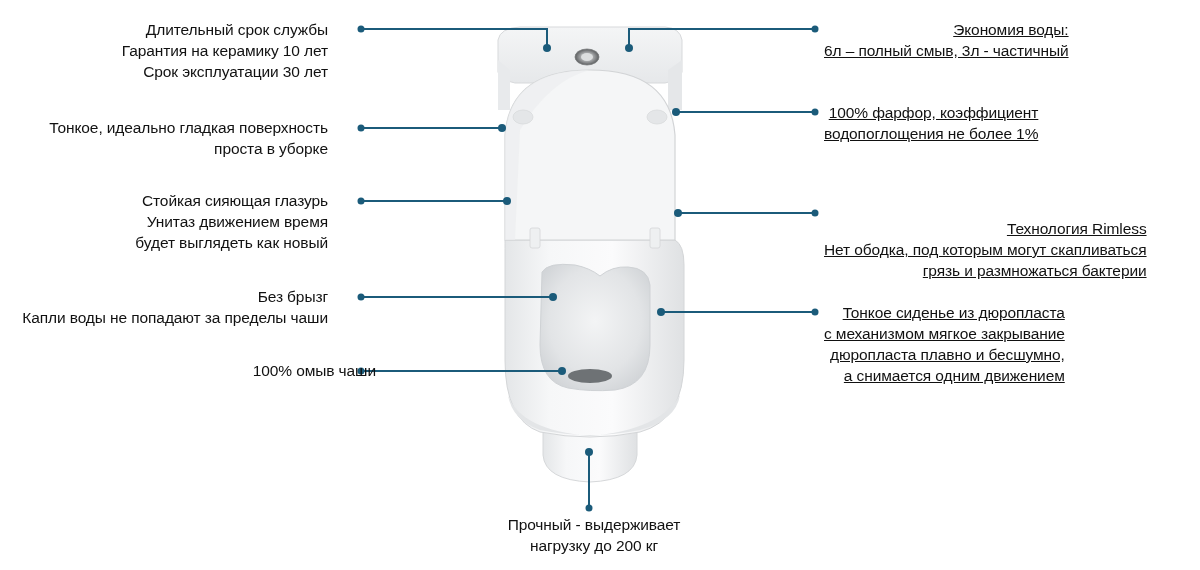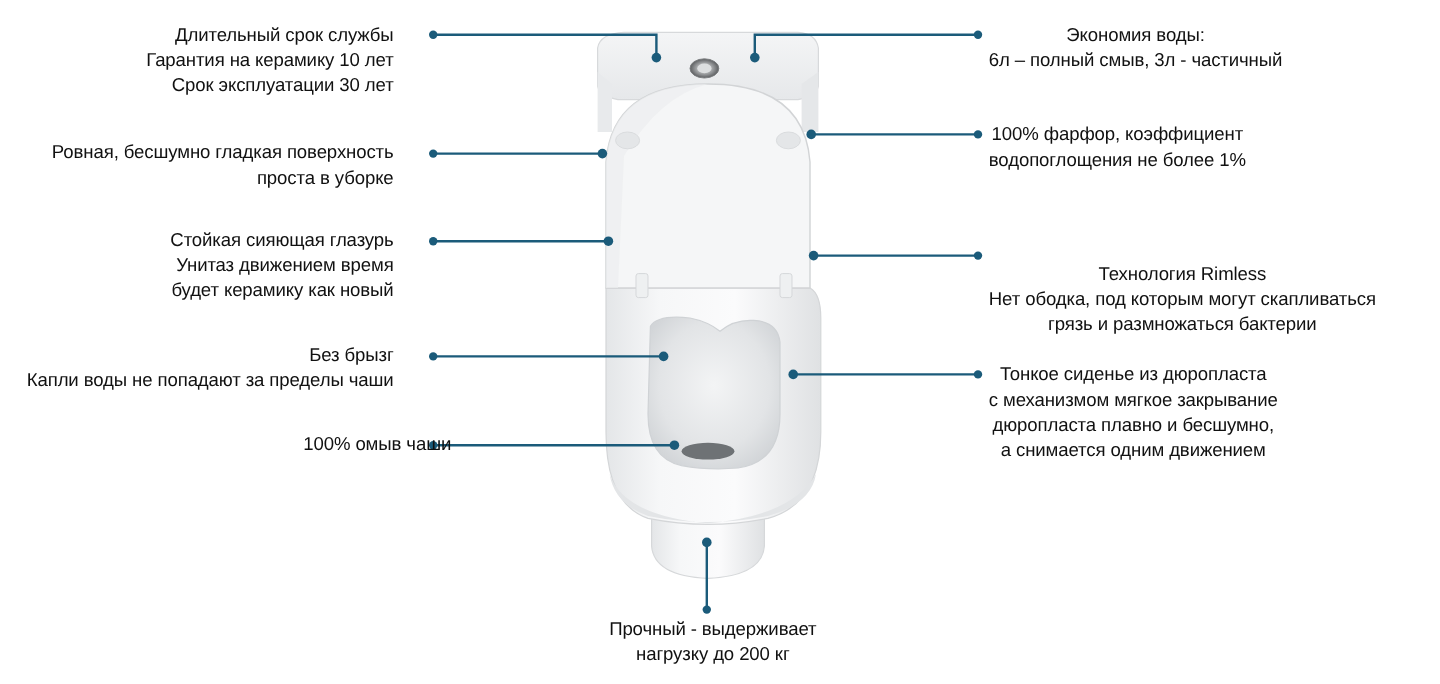--- a/index.html
+++ b/index.html
@@ -1,21 +1,21 @@
 <!DOCTYPE html>
 <html><head>
 <meta charset="utf-8">
 <style>
   * { margin: 0; padding: 0; box-sizing: border-box; }
   html, body { width: 1200px; height: 570px; background: #ffffff; overflow: hidden; }
   body { position: relative; font-family: "Liberation Sans", "DejaVu Sans", sans-serif; color: #111111; }
   .canvas { position: absolute; left: 0; top: 0; width: 1176px; height: 570px; }
   .label { position: absolute; font-size: 15.5px; line-height: 21px; white-space: nowrap; letter-spacing: -0.1px; }
   .label.left { text-align: right; }
-  .label.right { text-align: center; }
+  .label.right { text-align: right; text-decoration: underline; }
   .label.center { text-align: center; }
   .label div { display: block; }
   svg.lines { position: absolute; left: 0; top: 0; }
 </style>
 </head>
 <body>
 
 <div class="canvas">
 
   <svg class="lines" width="1200" height="570">
@@ -109,27 +109,27 @@
         <circle cx="589" cy="508" r="3.5"></circle>
     </g>
   </svg>
 
   <div class="label left" style="right:848px; top:19px;">
     <div>Длительный срок службы</div>
     <div>Гарантия на керамику 10 лет</div>
     <div>Срок эксплуатации 30 лет</div>
   </div>
   <div class="label left" style="right:848px; top:117px;">
-    <div>Ровная, бесшумно гладкая поверхность</div>
+    <div>Тонкое, идеально гладкая поверхность</div>
     <div>проста в уборке</div>
   </div>
   <div class="label left" style="right:848px; top:190px;">
     <div>Стойкая сияющая глазурь</div>
     <div>Унитаз движением время</div>
-    <div>будет керамику как новый</div>
+    <div>будет выглядеть как новый</div>
   </div>
   <div class="label left" style="right:848px; top:286px;">
     <div>Без брызг</div>
     <div>Капли воды не попадают за пределы чаши</div>
   </div>
   <div class="label left" style="right:800px; top:360px;">
     <div>100% омыв чаши</div>
   </div>
 
   <div class="label right" style="left:824px; top:19px;">

